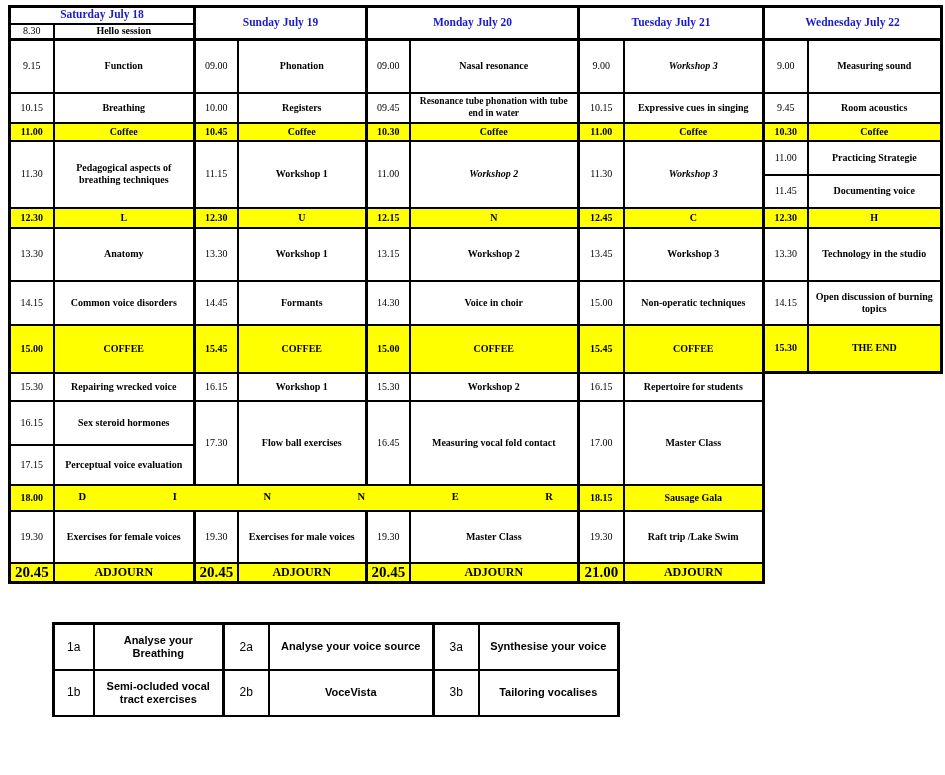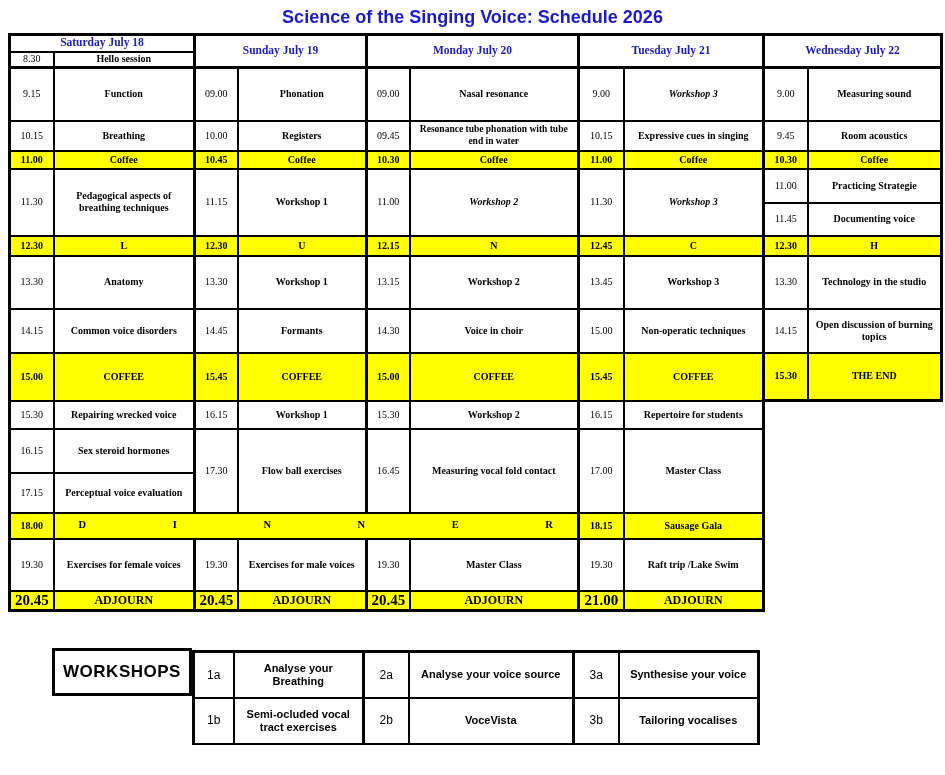--- a/index.html
+++ b/index.html
@@ -58,21 +58,20 @@
   }
   .wn { font-size:12px; font-weight:normal; }
   .wl { font-size:11px; font-weight:bold; }
   .wh46 { height:46px; }
 </style>
 </head>
 <body>
 
 <div class="page">
 
-  <h1 class="main-title">Science of the Singing Voice: Schedule 2026</h1>
 
   <table class="schedule">
     <colgroup>
       <col style="width:44px">
         <col style="width:141px">
       <col style="width:43px">
         <col style="width:129px">
       <col style="width:43px">
         <col style="width:169px">
       <col style="width:45px">
@@ -262,23 +261,20 @@
       <td class="e yl big bb3">ADJOURN</td>
       <td class="t yl big bl3 bb3">20.45</td>
       <td class="e yl big bb3">ADJOURN</td>
       <td class="t yl big bl3 bb3">21.00</td>
       <td class="e yl big br3 bb3">ADJOURN</td>
     </tr>
   </tbody>
     </table>
 
   <div class="ws-row">
-    <div class="ws-box">
-      <span>WORKSHOPS</span>
-    </div>
     <table class="ws">
       <colgroup>
         <col style="width:40px">
           <col style="width:130px">
         <col style="width:45px">
           <col style="width:165px">
         <col style="width:45px">
           <col style="width:140px">
       </colgroup>
       <tbody>

